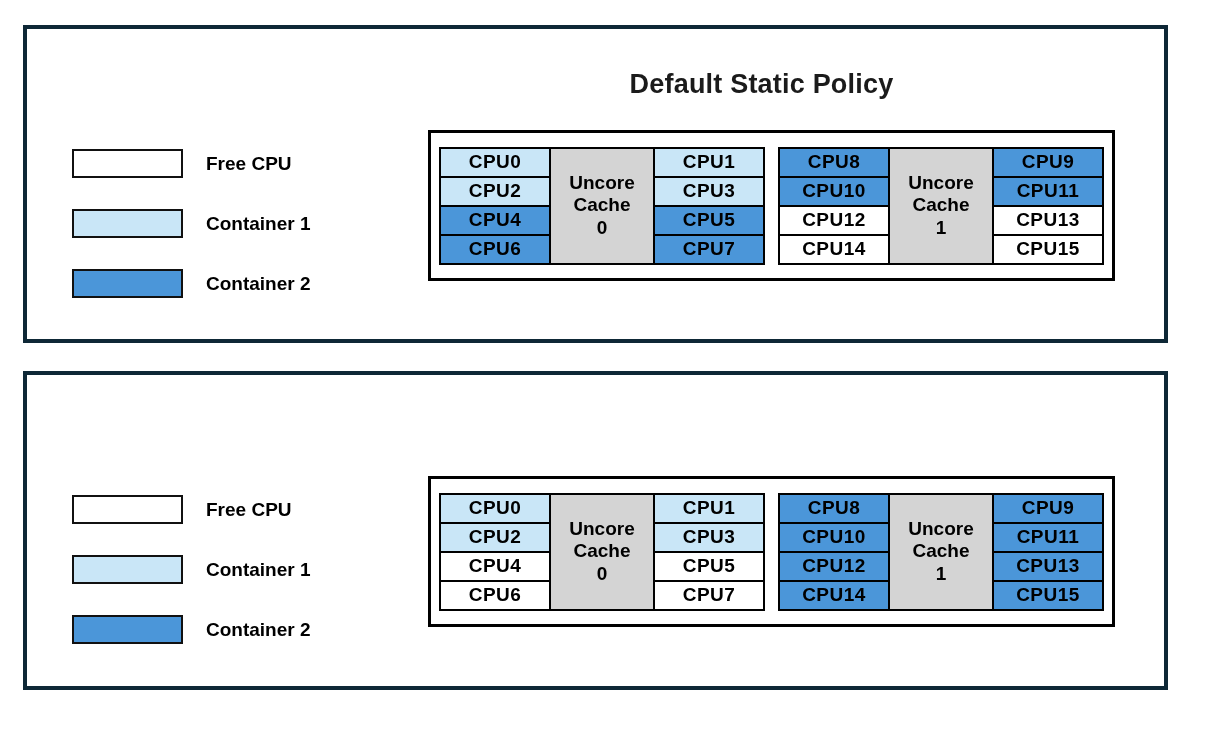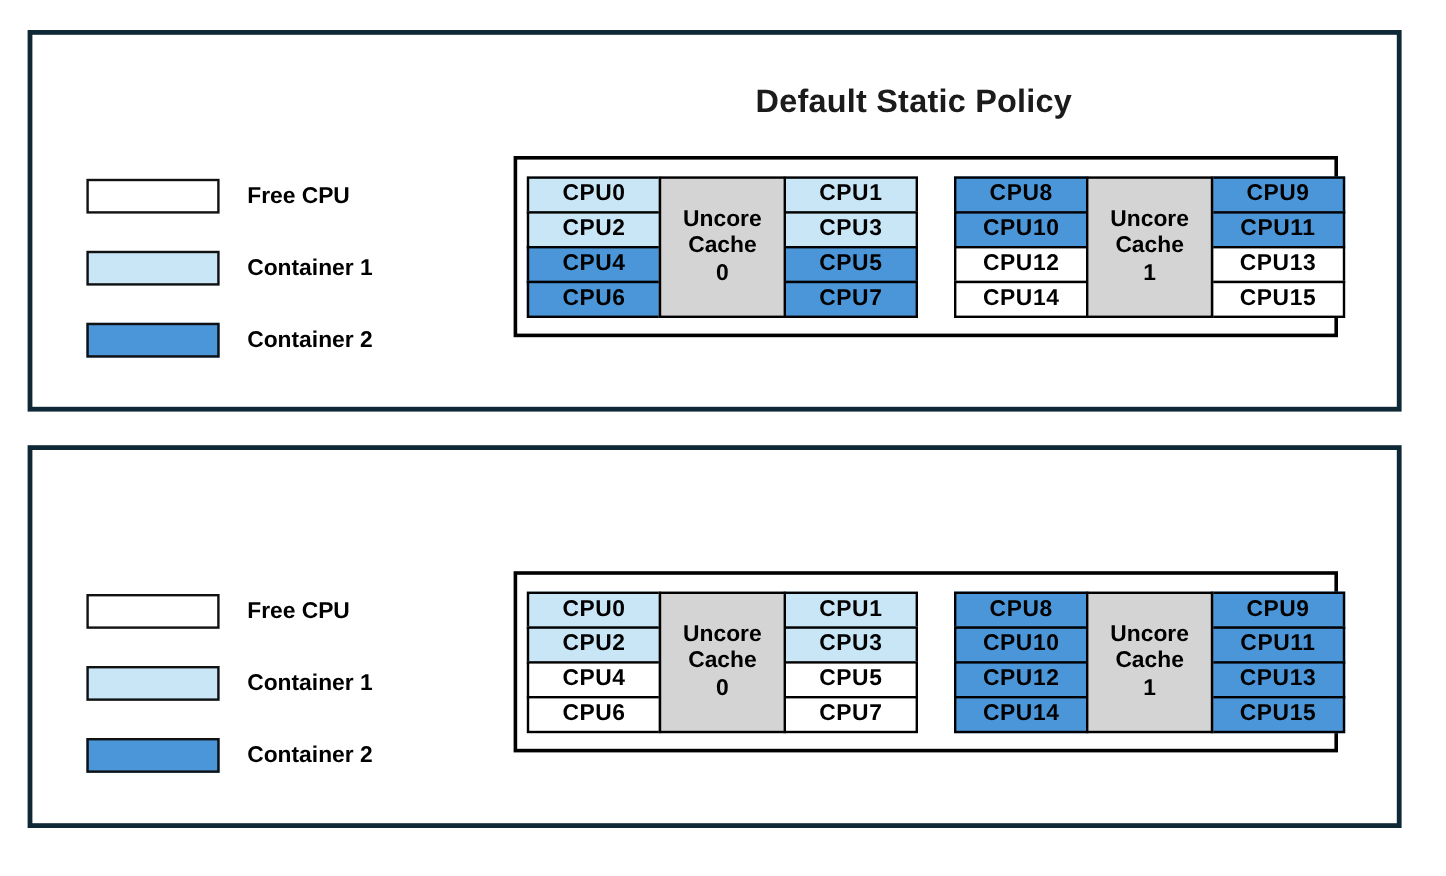--- a/index.html
+++ b/index.html
@@ -23,21 +23,21 @@
     display:flex; flex-direction:column; gap:31px;margin-top:20px;
   }
   .legend-item { display:flex; align-items:center; gap:23px; }
   .swatch { width:107px; height:25px; border:2px solid #111111; background:#ffffff; }
   .legend-label { font-size:19px; font-weight:700; color:#000000; white-space:nowrap; }
   .diagram {
     position:absolute; left:401px; top:101px; width:687px; height:151px;
     border:3px solid #000000; box-sizing:border-box; background:#ffffff;
     display:flex; align-items:center; justify-content:center; gap:13px;
   }
-  .group { display:flex; height:118px;margin-left:17px; }
+  .group { display:flex; height:118px; }
   .cpu-col { display:flex; flex-direction:column; width:112px; }
   .cpu-cell {
     flex:1; border:2px solid #000000; box-sizing:border-box; margin-top:-2px;
     display:flex; align-items:center; justify-content:center;
     font-size:19px; font-weight:700; letter-spacing:0.5px; color:#000000;
     background:#ffffff;
   }
   .cpu-col .cpu-cell:first-child { margin-top:0; }
   .uncore {
     width:106px; margin:0 -2px; border:2px solid #000000; box-sizing:border-box;

